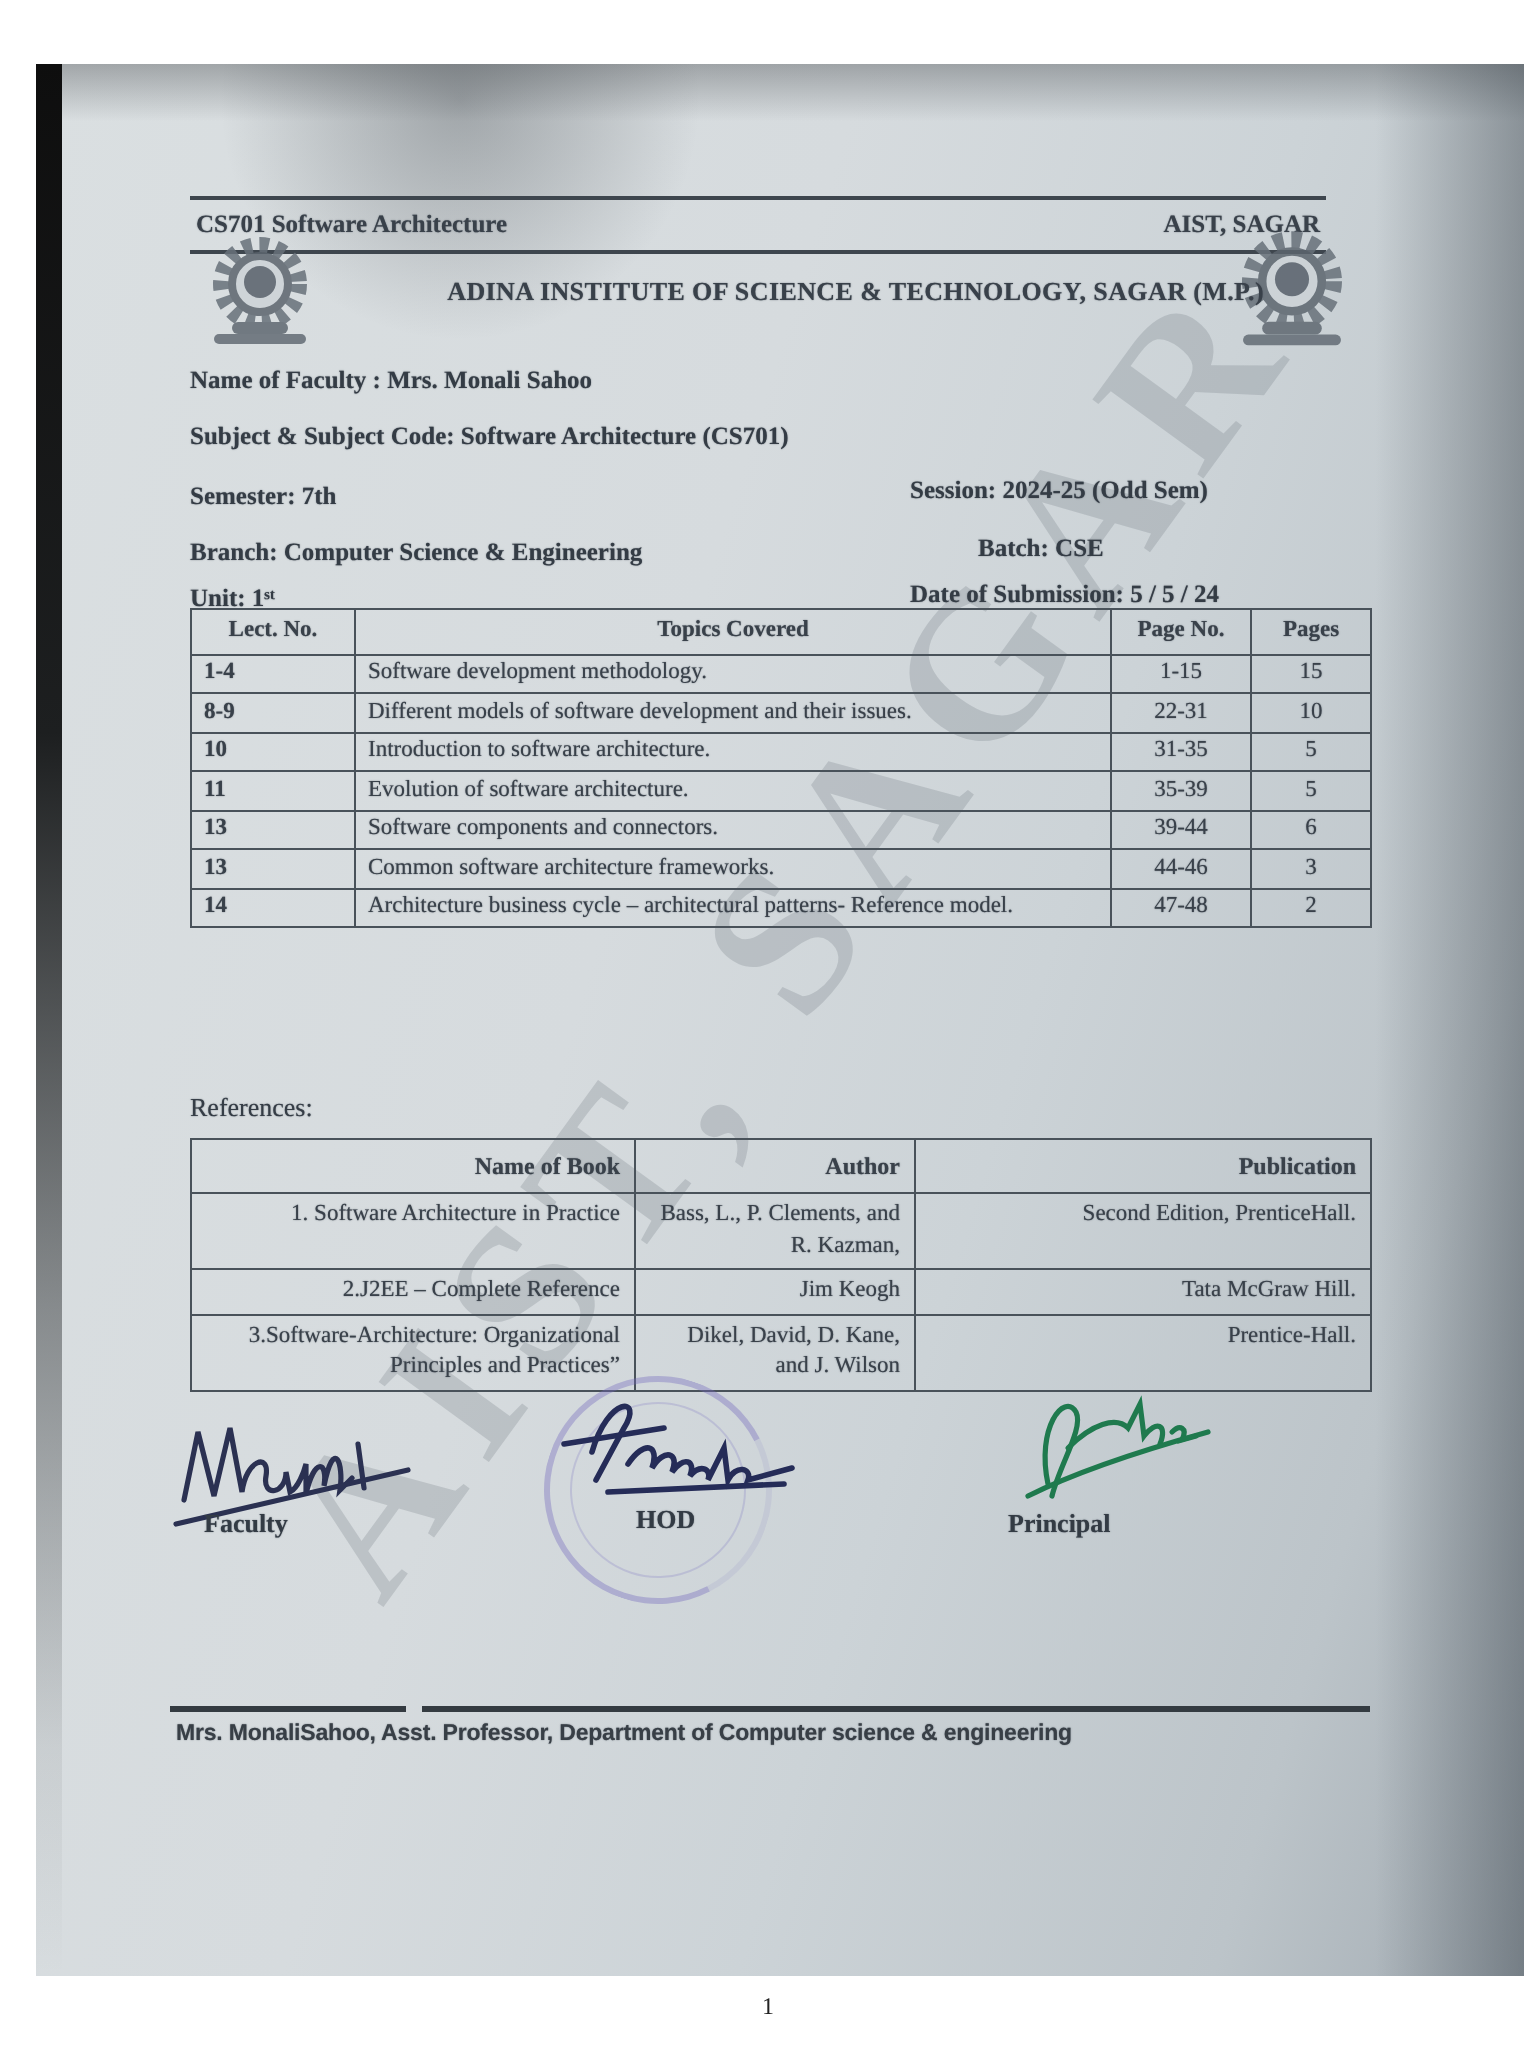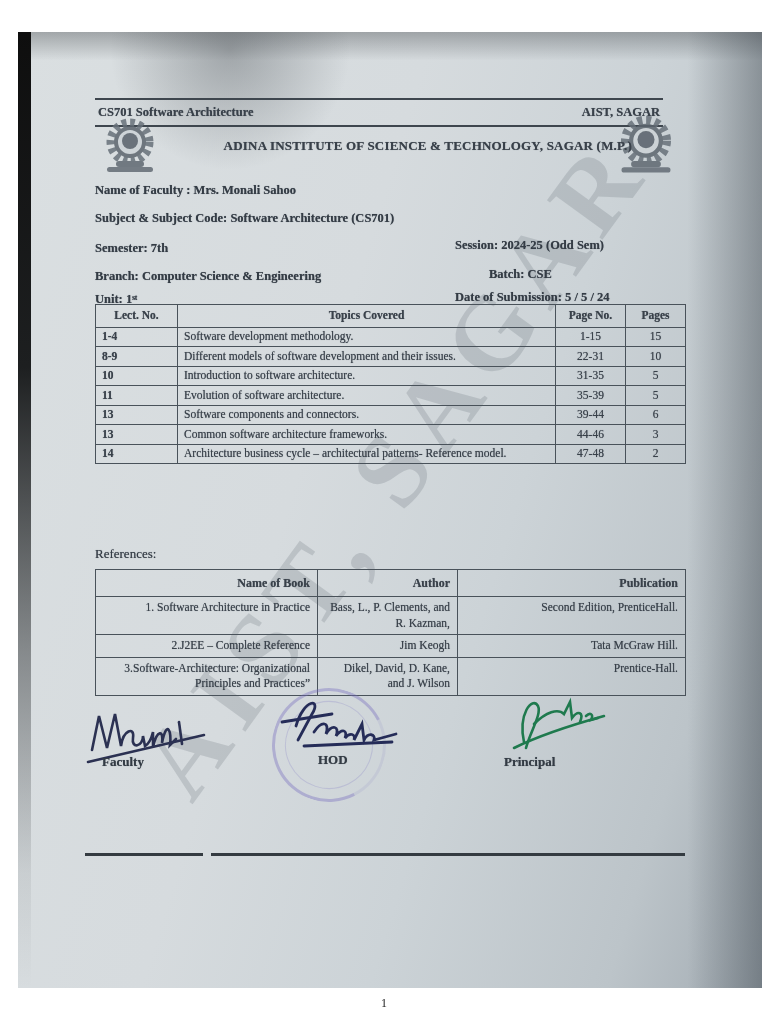--- a/index.html
+++ b/index.html
@@ -229,15 +229,16 @@
       <path d="M18,48 C12,20 26,2 32,12 C36,20 24,38 20,54"></path>
       <path d="M28,30 C40,18 52,14 58,20 L64,8 L66,24 C72,16 78,18 74,28"></path>
       <path d="M80,22 C84,18 88,20 85,26 L92,24"></path>
       <path d="M8,54 C32,42 62,32 98,22"></path>
     </g>
   </svg>
   <div class="sig-label blur" style="left:486px;top:722px">Principal</div>
 
   <div class="rule-seg" style="left:67px;width:118px"></div>
   <div class="rule-seg" style="left:193px;width:474px"></div>
+  <div class="footer-text blur">Mrs. MonaliSahoo, Asst. Professor, Department of Computer science &amp; engineering</div>
 </div>
 
 <div class="page-num">1</div>
 
 </body></html>

